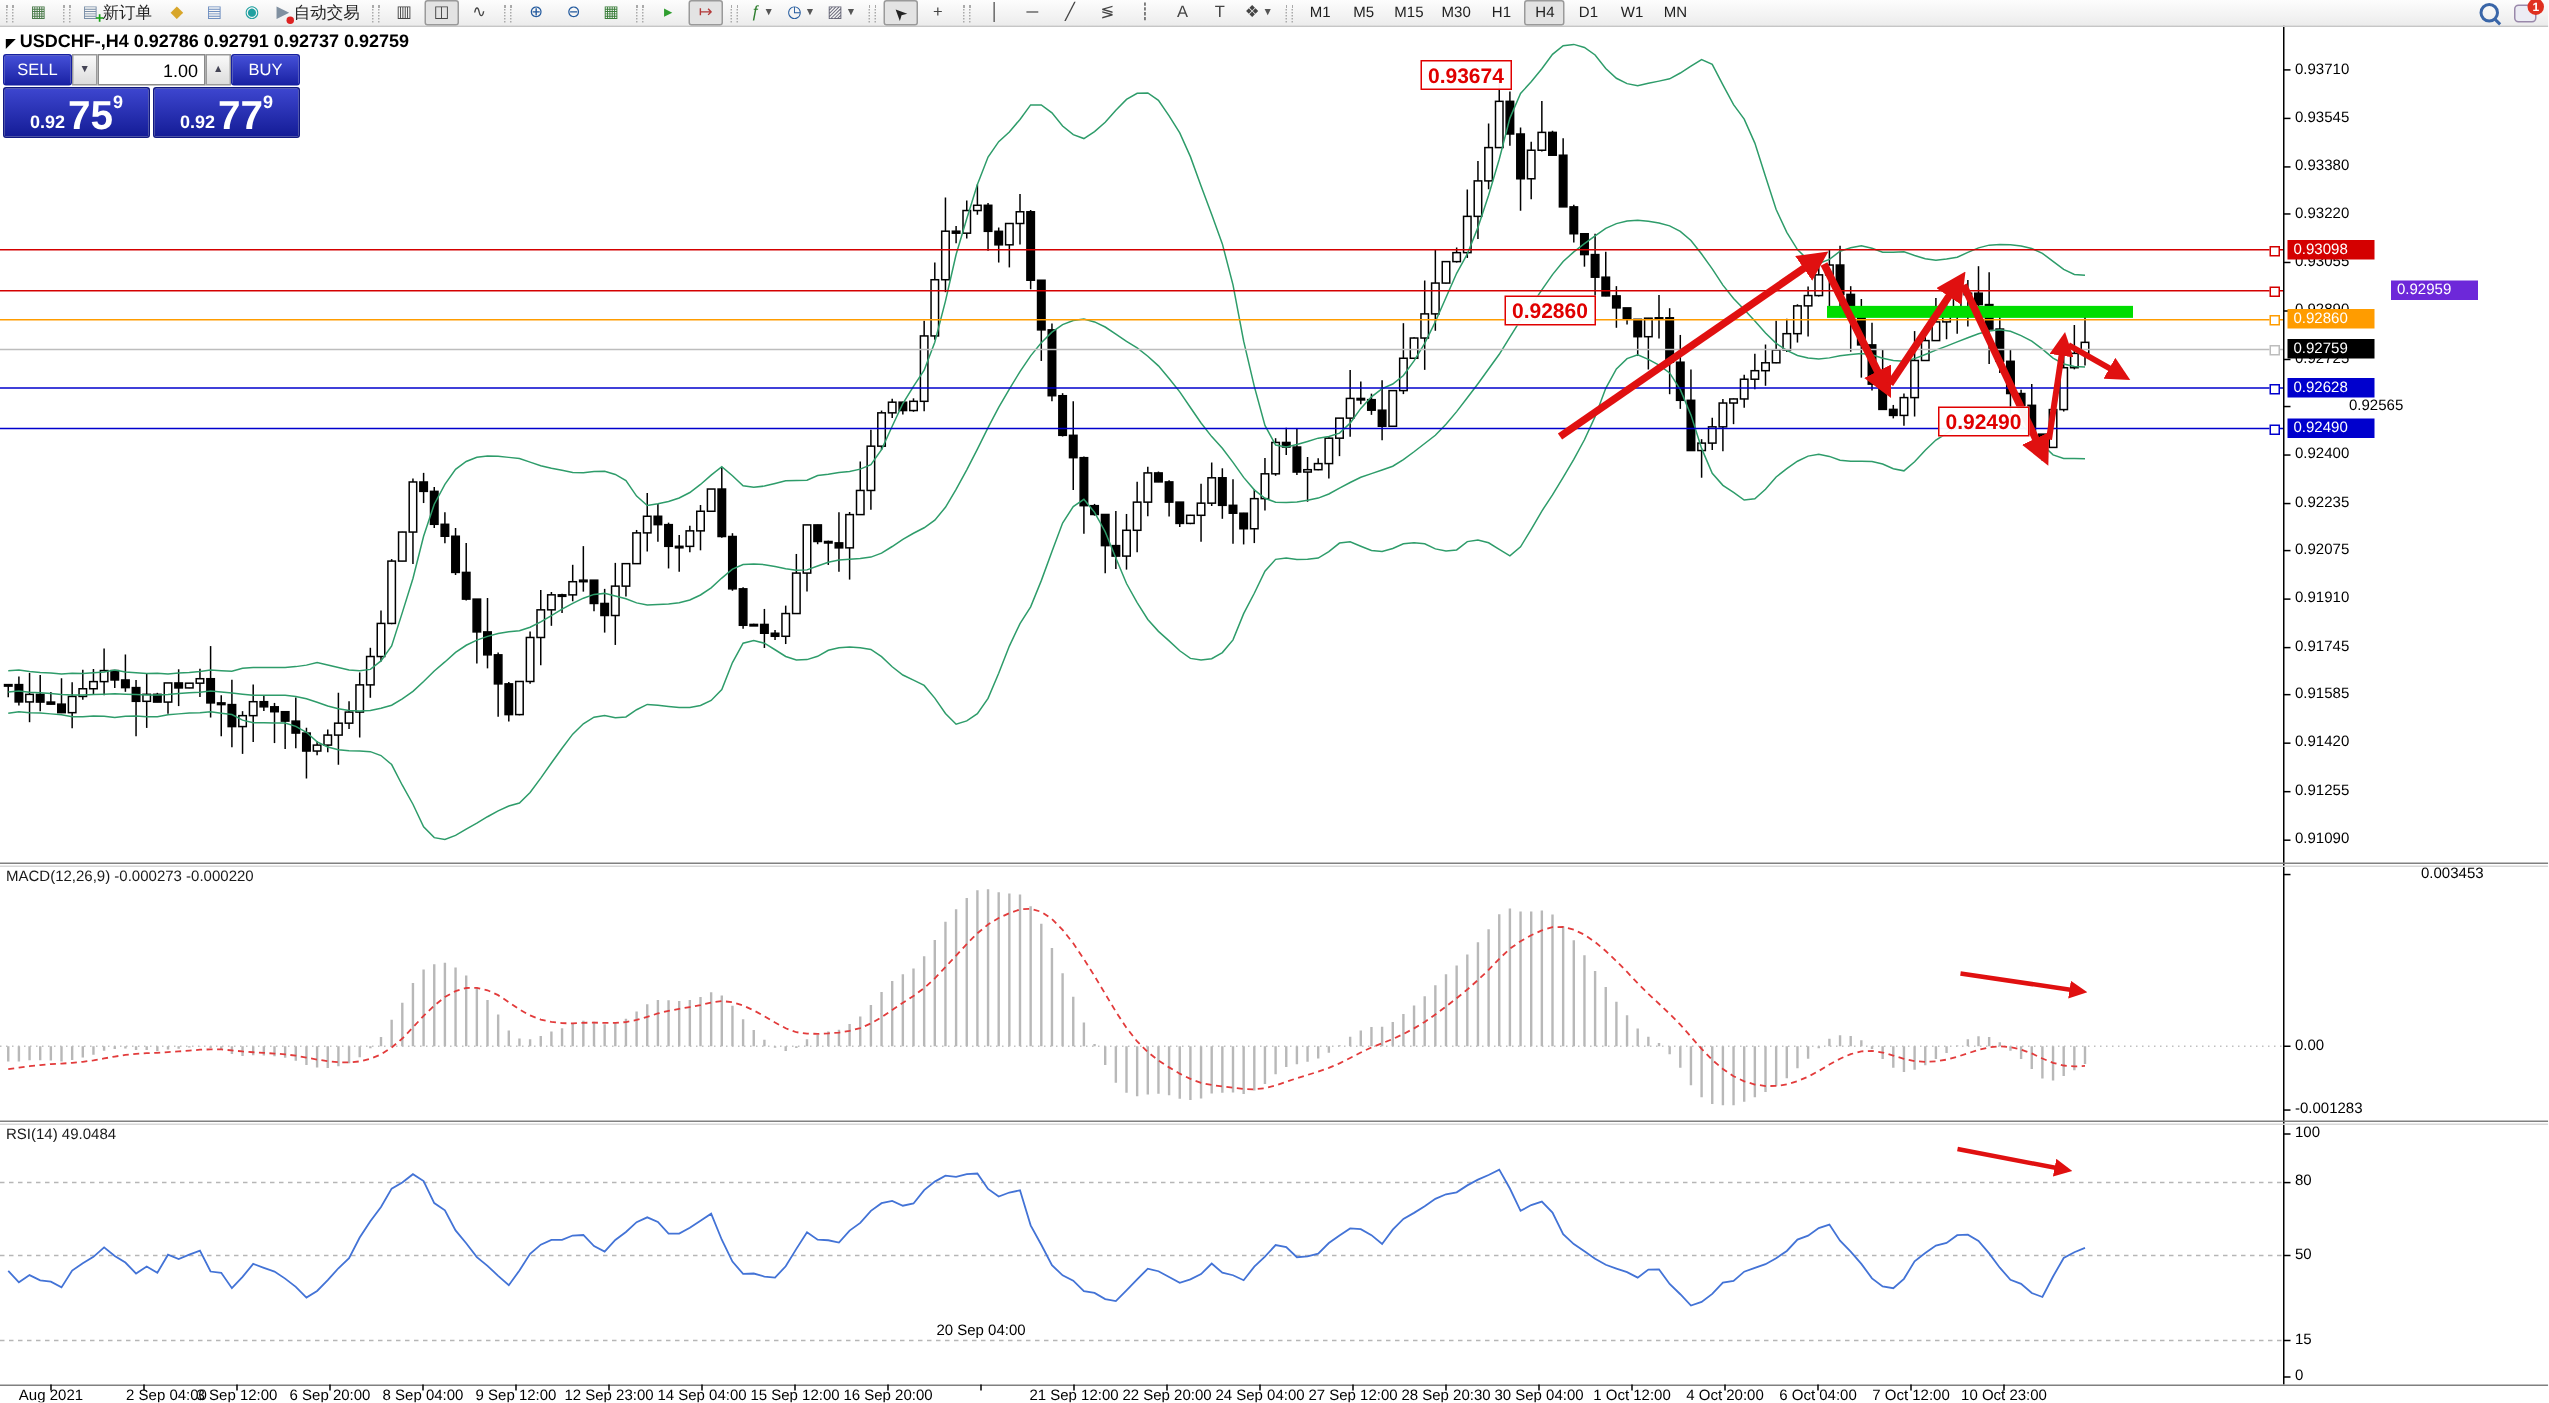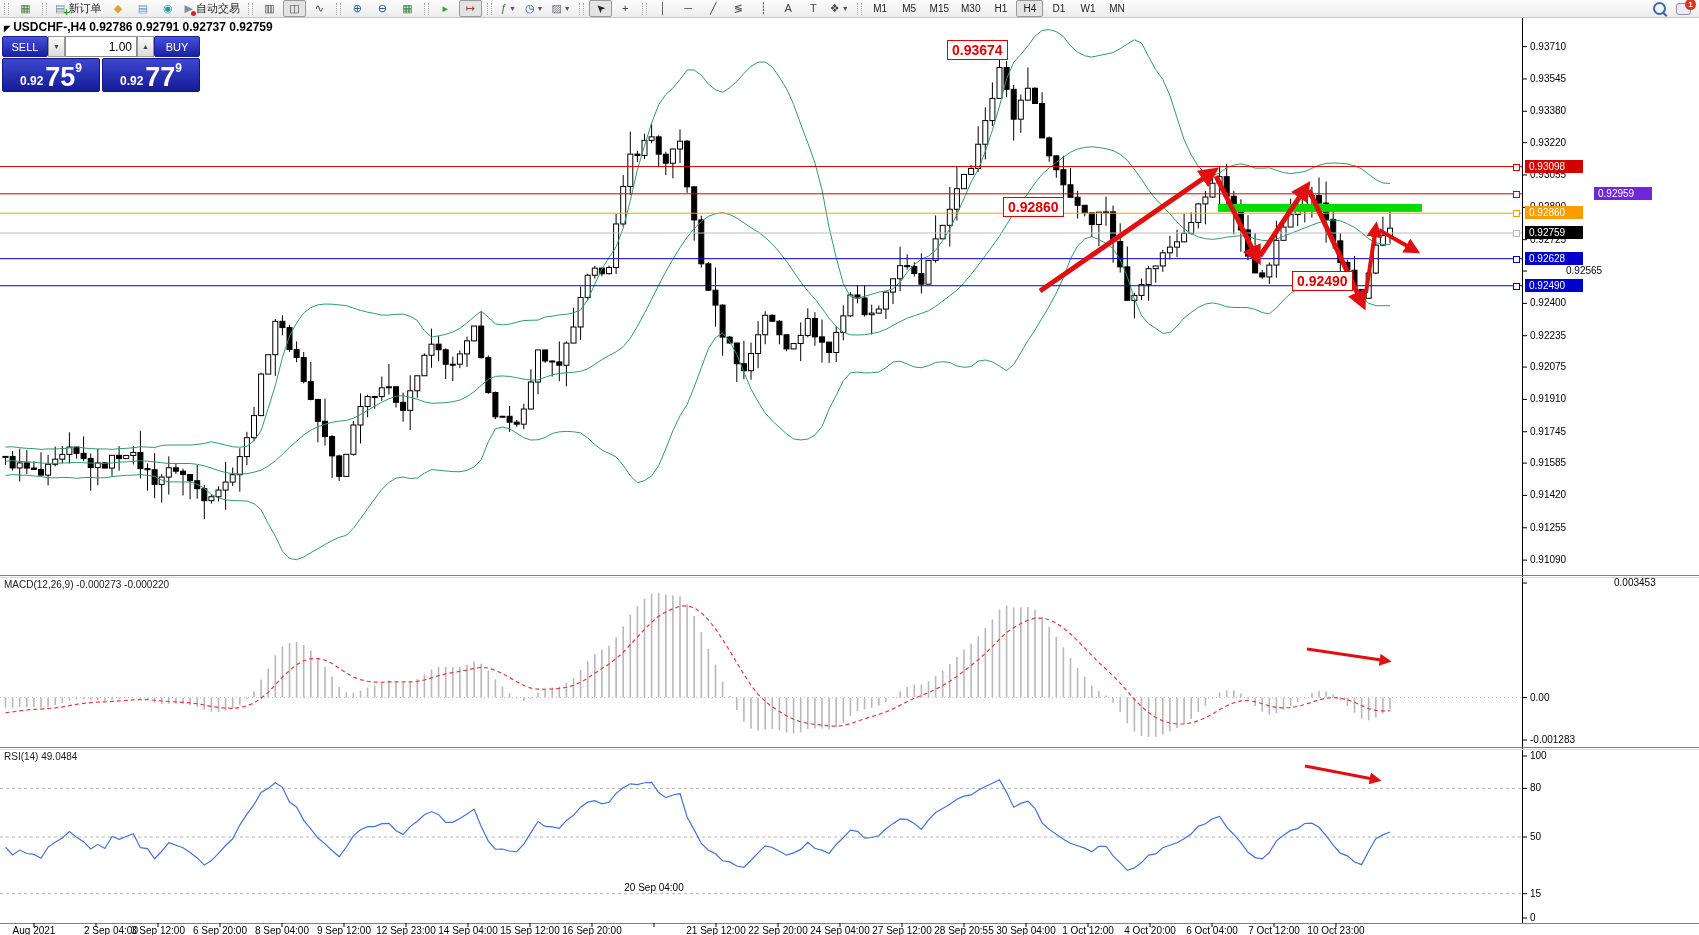--- a/index.html
+++ b/index.html
@@ -943,21 +943,21 @@
       <div class="tlbl" style="left: 299px; top: 907px;">9 Sep 12:00</div>
       <div class="tlbl" style="left: 361px; top: 907px; text-align: center;">12 Sep 23:00</div>
       <div class="tlbl" style="left: 423px; top: 907px;">14 Sep 04:00</div>
       <div class="tlbl" style="left: 485px; top: 907px;">15 Sep 12:00</div>
       <div class="tlbl" style="left: 547px; top: 907px;">16 Sep 20:00</div>
       <div class="tlbl" style="left: 609px; top: 864px;">20 Sep 04:00</div>
       <div class="tlbl" style="left: 671px; top: 907px;">21 Sep 12:00</div>
       <div class="tlbl" style="left: 733px; top: 907px;">22 Sep 20:00</div>
       <div class="tlbl" style="left: 795px; top: 907px;">24 Sep 04:00</div>
       <div class="tlbl" style="left: 857px; top: 907px;">27 Sep 12:00</div>
-      <div class="tlbl" style="left: 919px; top: 907px;">28 Sep 20:55</div>
+      <div class="tlbl" style="left: 919px; top: 907px;">28 Sep 20:30</div>
       <div class="tlbl" style="left: 981px; top: 907px;">30 Sep 04:00</div>
       <div class="tlbl" style="left: 1043px; top: 907px;">1 Oct 12:00</div>
       <div class="tlbl" style="left: 1105px; top: 907px;">4 Oct 20:00</div>
       <div class="tlbl" style="left: 1167px; top: 907px;">6 Oct 04:00</div>
       <div class="tlbl" style="left: 1229px; top: 907px;">7 Oct 12:00</div>
       <div class="tlbl" style="left: 1291px; top: 907px;">10 Oct 23:00</div>
     </div>
 </div>
 
 </body></html>

